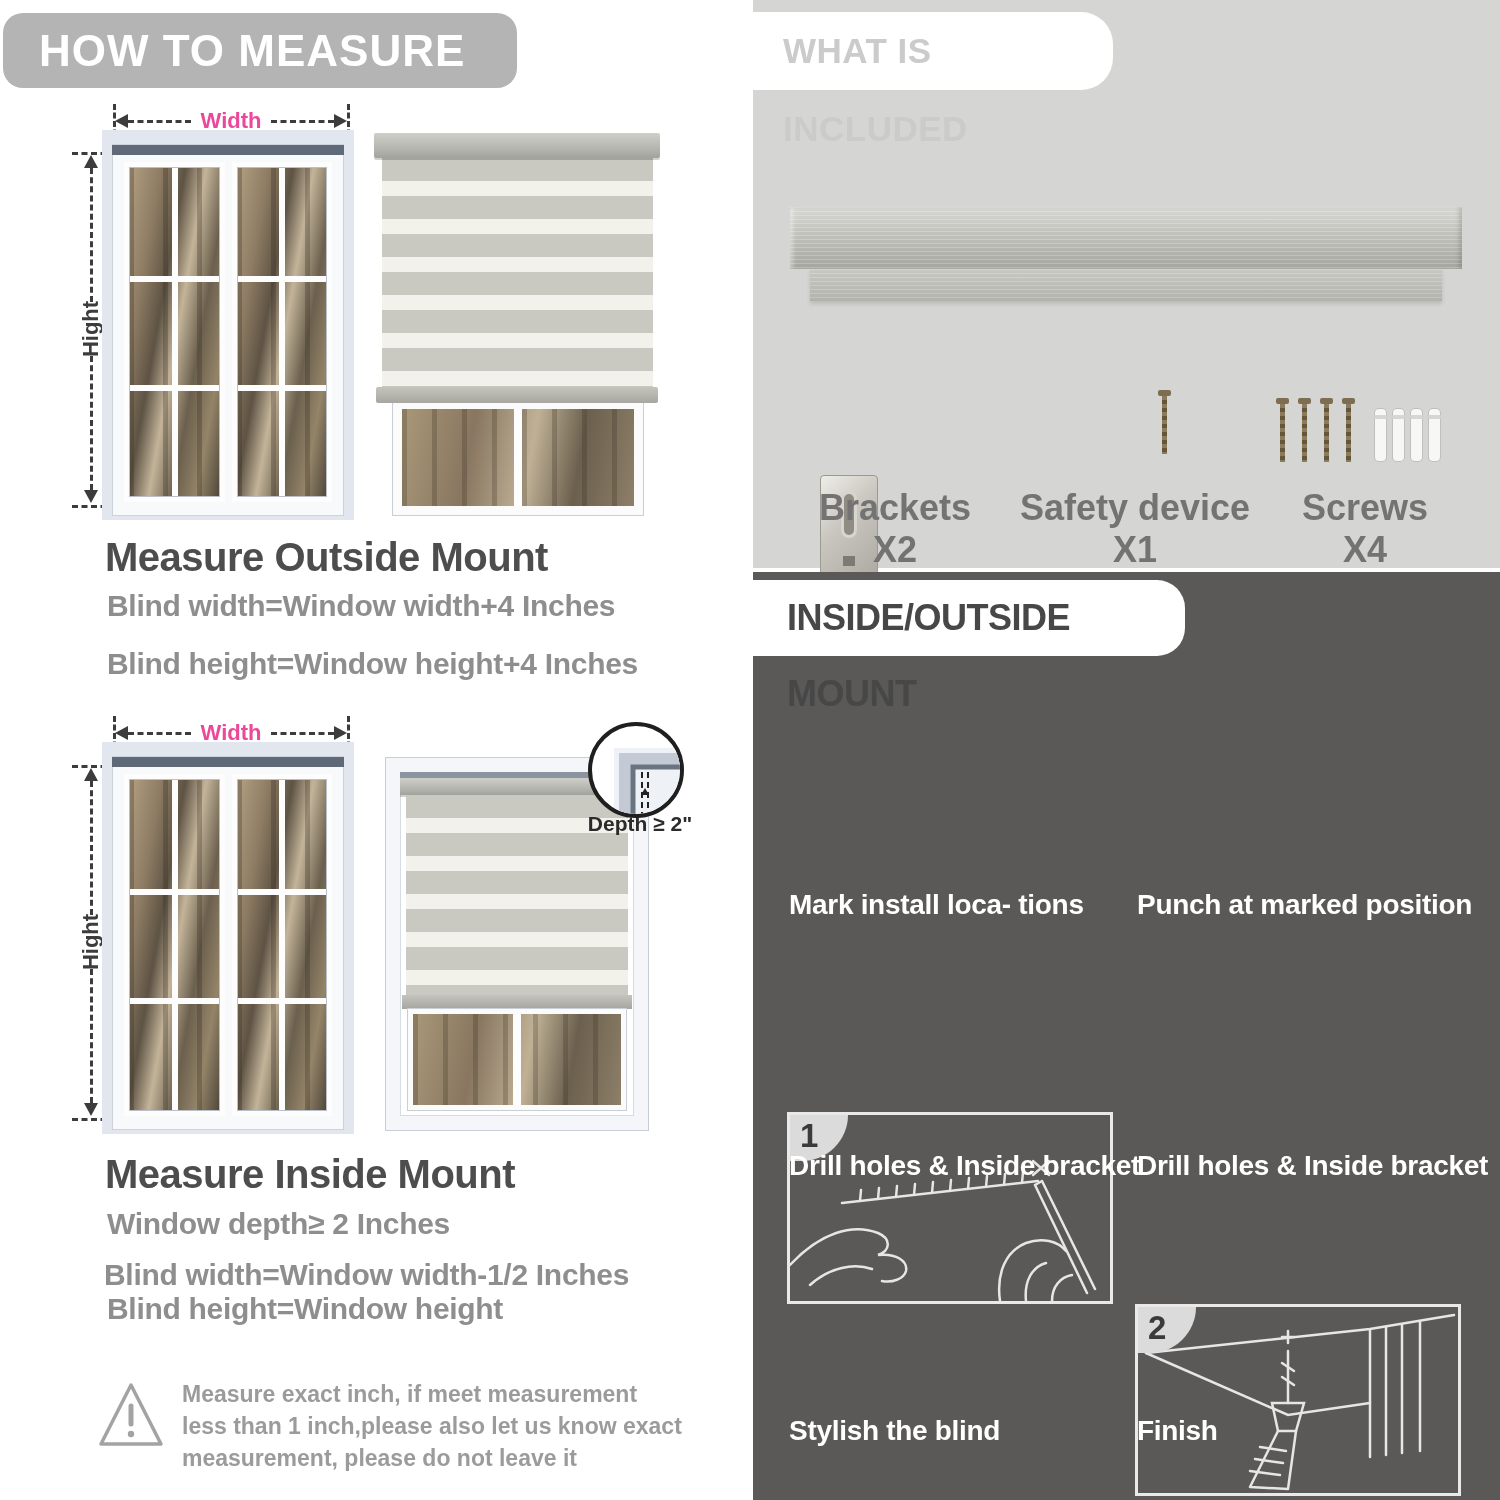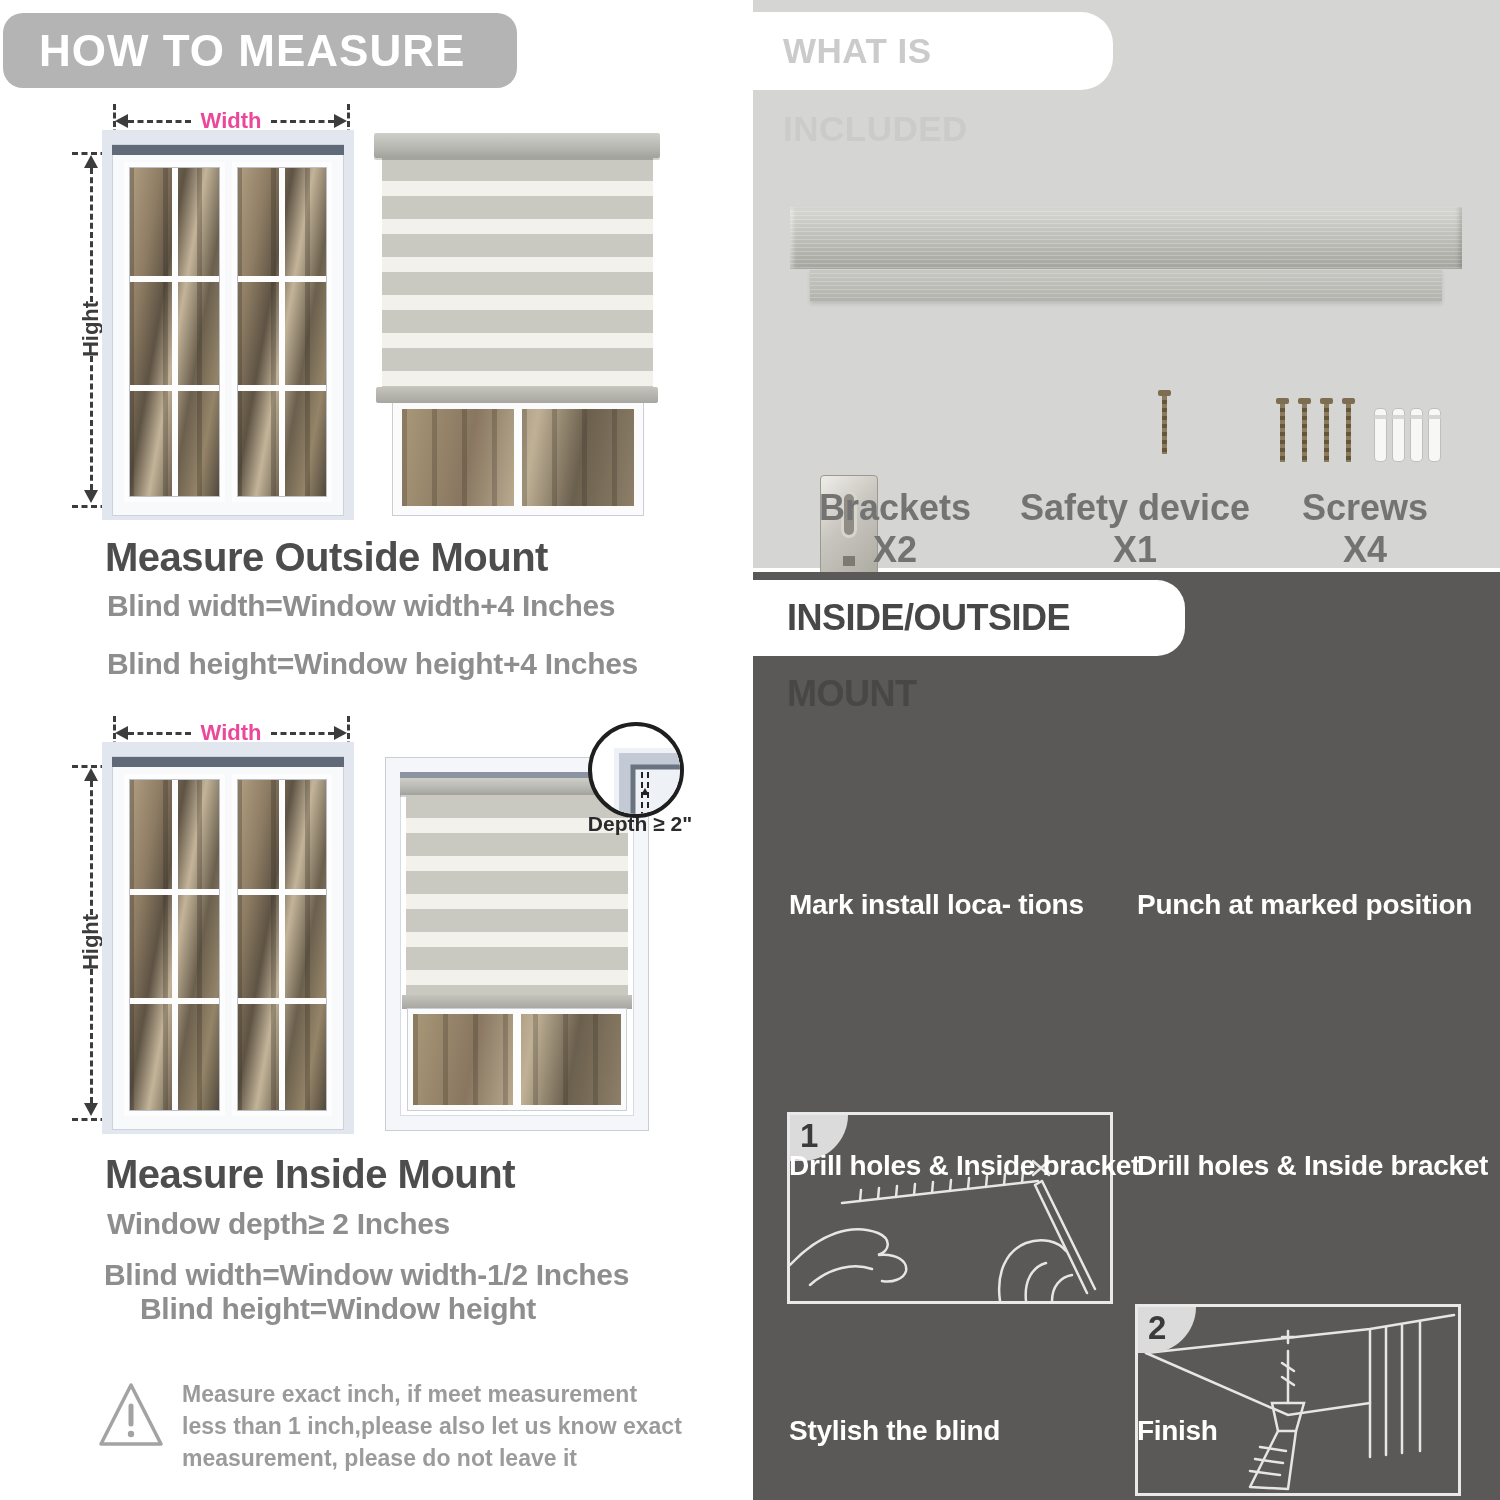--- a/index.html
+++ b/index.html
@@ -194,21 +194,21 @@
       <path d="M50 92 V44" stroke="#222" stroke-width="2" stroke-dasharray="6 4" fill="none"></path>
       <path d="M56 92 V44" stroke="#222" stroke-width="2" stroke-dasharray="6 4" fill="none"></path>
       <path d="M53 62 l-4 7 h8 Z" fill="#222"></path>
     </svg>
   </div>
   <div class="abs depth-lbl" style="left:552px;top:812px;width:176px;">Depth ≥ 2"</div>
 
   <div class="abs h-dark" style="left:105px;top:1152px;">Measure Inside Mount</div>
   <div class="abs rule" style="left:107px;top:1207px;">Window depth≥ 2 Inches</div>
   <div class="abs rule" style="left:104px;top:1250px;margin-top:8px;">Blind width=Window width-1/2 Inches</div>
-  <div class="abs rule" style="left:107px;top:1292px;margin-left:33px;">Blind height=Window height</div>
+  <div class="abs rule" style="left:107px;top:1292px;">Blind height=Window height</div>
 
   <div class="abs" style="left:96px;top:1378px;">
     <svg width="70" height="76" viewBox="0 0 70 76">
       <path d="M35 7 L65 66 H5 Z" fill="none" stroke="#a3a3a3" stroke-width="3.5" stroke-linejoin="round"></path>
       <path d="M35 28 V46" stroke="#a3a3a3" stroke-width="5" stroke-linecap="round"></path>
       <circle cx="35" cy="56" r="3.2" fill="#a3a3a3"></circle>
     </svg>
   </div>
   <div class="abs warn-text" style="left:182px;top:1378px;">Measure exact inch, if meet measurement less than 1 inch,please also let us know exact measurement, please do not leave it</div>
 

